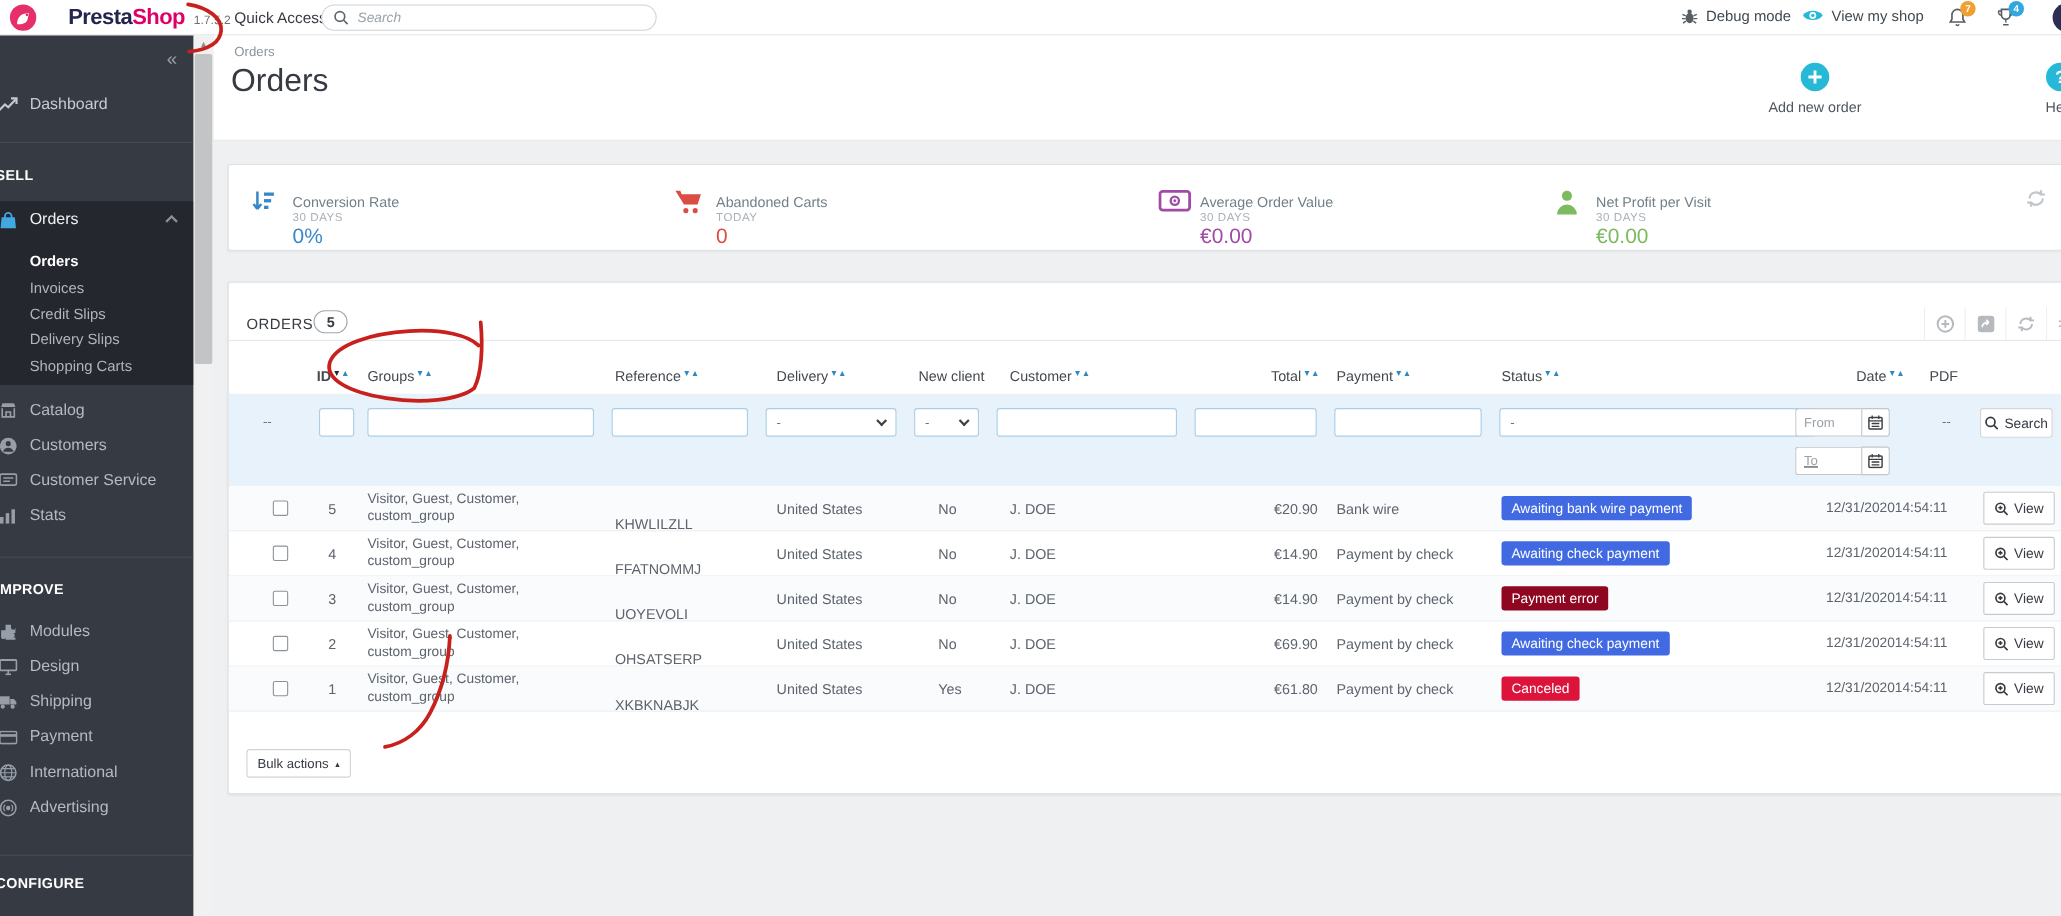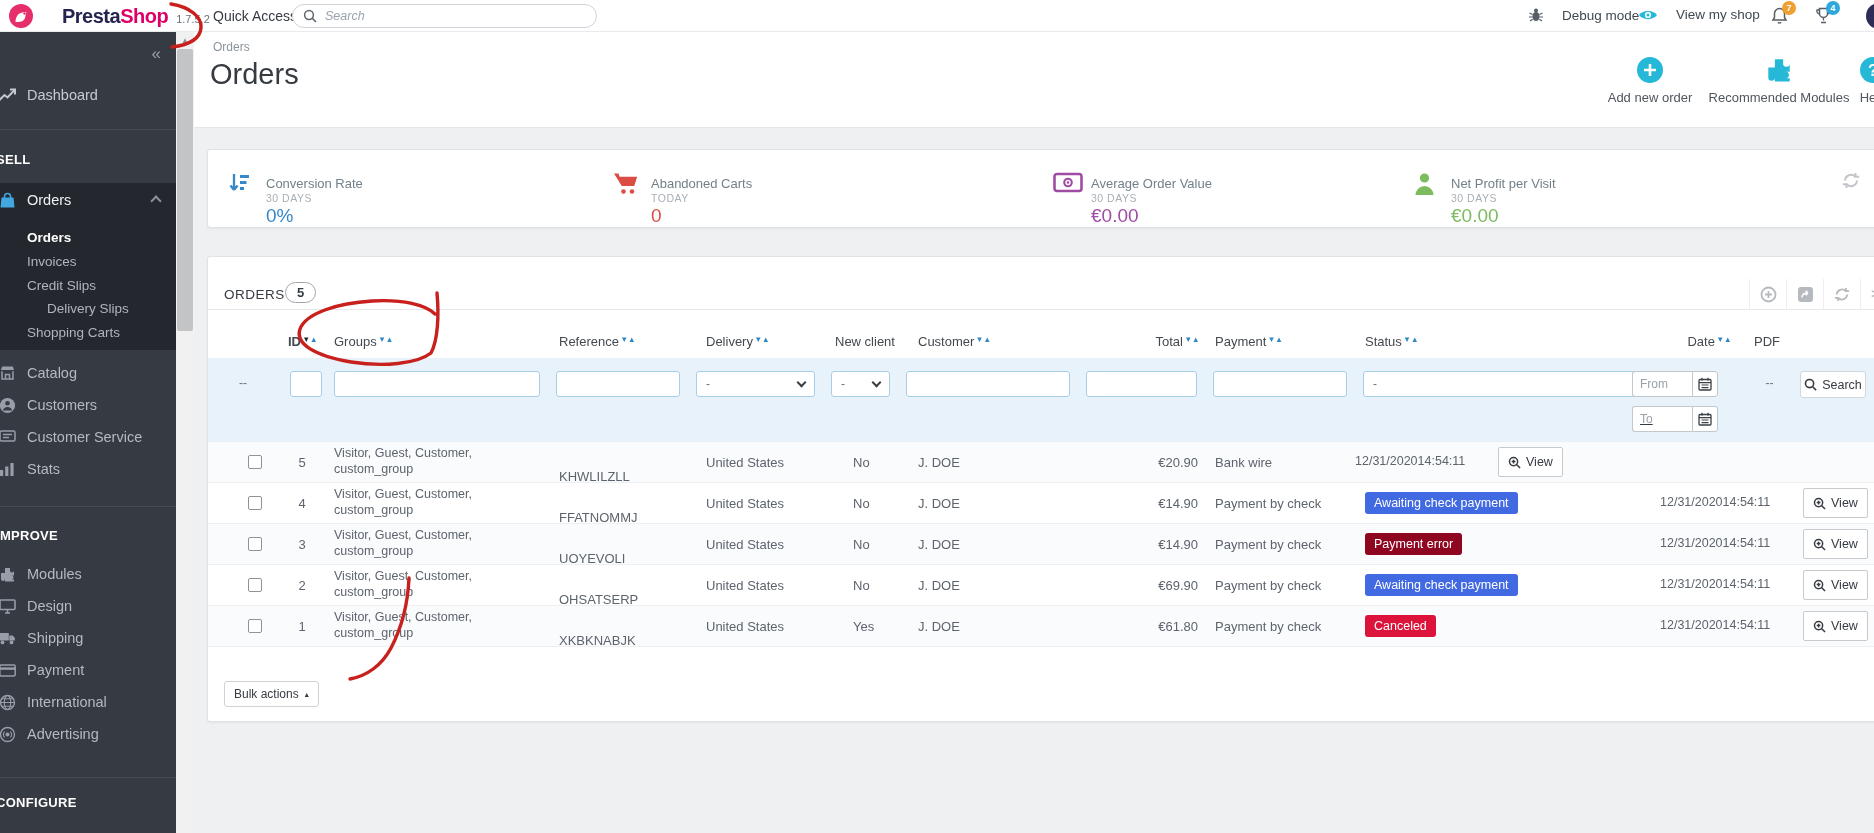--- a/index.html
+++ b/index.html
@@ -10,21 +10,21 @@
   .topbar { position:absolute; top:0; left:0; width:1874px; height:32px; background:#fff; border-bottom:1px solid #e8eaec; z-index:5; }
   .logo { position:absolute; left:8px; top:3px; display:flex; align-items:center; gap:4px; }
   .brand { font-size:20px; font-weight:bold; letter-spacing:-0.5px;margin-left:24px; }
   .brand .b1 { color:#24244e; } .brand .b2 { color:#df0067; }
   .version { font-size:11px; color:#6b7178; margin-left:4px; margin-top:6px; }
   .quick-access { position:absolute; left:213px; top:8px; font-size:14px; color:#363a41; cursor:pointer; }
   .qa-caret { font-size:10px; color:#363a41; }
   .searchpill { position:absolute; left:292px; top:4px; width:305px; height:24px; border:1px solid #ced4d9; border-radius:12px; background:#fff; display:flex; align-items:center; padding:0 10px; gap:8px; }
   .searchpill input { border:none; outline:none; flex:1; font-size:12.5px; font-family:inherit; color:#363a41; background:transparent; }
   .searchpill input::placeholder { color:#9aa2ab; font-style:italic; }
-  .tb-item { position:absolute; top:7px; display:flex; align-items:center; gap:18px; font-size:13.5px; color:#414950; cursor:pointer; }
+  .tb-item { position:absolute; top:7px; display:flex; align-items:flex-start; gap:7px; font-size:13.5px; color:#414950; cursor:pointer; }
   .tb-debug { left:1528px; } .tb-shop { left:1638px; }
   .tb-bell { left:1770px; top:6px; } .tb-trophy { left:1814px; top:6px; }
   .badge-dot { position:absolute; top:-5px; right:-7px; min-width:14px; height:14px; border-radius:7px; color:#fff; font-size:9px; font-weight:bold; display:flex; align-items:center; justify-content:center; padding:0 3px; }
   .bd-orange { background:#f0a030; } .bd-blue { background:#2fa8dd; }
   .avatar { position:absolute; left:1866px; top:3px; width:26px; height:26px; border-radius:50%; background:#2c2c54; }
 
   
   .sidebar { position:absolute; left:0; top:32px; width:176px; height:801px; background:#363a42; z-index:4; overflow:hidden; }
   .srow { position:absolute; left:0; right:0; display:flex; align-items:center; cursor:pointer;text-align:right; }
   .srow .sic { width:20px; margin-left:-3px; display:flex; justify-content:center; flex-shrink:0; }
@@ -195,21 +195,21 @@
           <path d="M5.5 7.5 V4.5 a3 3 0 0 1 6 0 V7.5" stroke="#41a8e0" fill="none" stroke-width="1.6"></path>
         </svg>
     </span>
     <span class="slb" style="color:#eef1f3;">Orders</span>
     <span class="chev-up"></span>
   </div>
 
   <div class="sub active" style="top:198px;">Orders</div>
   <div class="sub" style="top:222px;">Invoices</div>
   <div class="sub" style="top:246px;">Credit Slips</div>
-  <div class="sub" style="top:269px;margin-left:20px;">Delivery Slips</div>
+  <div class="sub" style="top:269px;">Delivery Slips</div>
   <div class="sub" style="top:293px;">Shopping Carts</div>
 
   <div class="srow" style="top:326px; height:30px;">
     <span class="sic">
       <svg width="17" height="16" viewBox="0 0 17 16">
           <path d="M2 5 L3.2 1.5 h10.6 L15 5 Z" fill="#979ea8"></path>
           <path d="M3 6.2 v7.8 h11 V6.2 M6.5 14 V9.5 h4 V14" stroke="#979ea8" stroke-width="1.5" fill="none"></path>
         </svg>
     </span>
     <span class="slb">Catalog</span>
@@ -319,26 +319,20 @@
   <div class="pageheader">
     <div class="breadcrumb">Orders</div>
     <div class="pagetitle">Orders</div>
 
     <div class="tool tool-add">
       <svg width="28" height="28" viewBox="0 0 28 28">
         <circle cx="14" cy="14" r="13" fill="#25b9d7"></circle>
         <path d="M14 8 v12 M8 14 h12" stroke="#fff" stroke-width="2.6"></path>
       </svg>
       <span class="tlabel">Add new order</span>
-    </div>
-    <div class="tool tool-rec">
-      <svg width="30" height="28" viewBox="0 0 17 17">
-        <path d="M6 2 h5 v2.5 a2 2 0 0 0 4 0 V9.5 h-2.5 a2 2 0 0 1 0 4 H15 v2 H6 v-2.5 a2 2 0 0 1 -4 0 V7 h4 z" fill="#25b9d7"></path>
-      </svg>
-      <span class="tlabel">Recommended Modules</span>
     </div>
     <div class="tool tool-help">
       <svg width="28" height="28" viewBox="0 0 28 28">
         <circle cx="14" cy="14" r="13" fill="#25b9d7"></circle>
         <text x="14" y="19.5" text-anchor="middle" font-size="16" font-weight="bold" fill="#fff" font-family="Liberation Sans, sans-serif">?</text>
       </svg>
       <span class="tlabel">Help</span>
     </div>
   </div>
 
@@ -541,20 +535,23 @@
           <div class="td c2">5</div>
           <div class="td c3">
             <span class="groups-txt">Visitor, Guest, Customer, custom_group</span>
           </div>
           <div class="td c4">KHWLILZLL</div>
           <div class="td c5">United States</div>
           <div class="td c6" style="padding-left:30px;">No</div>
           <div class="td c7">J. DOE</div>
           <div class="td c8">€20.90</div>
           <div class="td c9">Bank wire</div>
+          <div class="td c10">
+            <span class="badge" style="background-color: rgb(65, 105, 225);">Awaiting bank wire payment</span>
+          </div>
           <div class="td c11">
             <span class="datecell">
               <span>12/31/2020</span>
               <span>14:54:11</span>
             </span>
           </div>
           <div class="td c12"></div>
           <div class="td c13">
             <button class="viewbtn">
               <svg width="13" height="13" viewBox="0 0 14 14">

